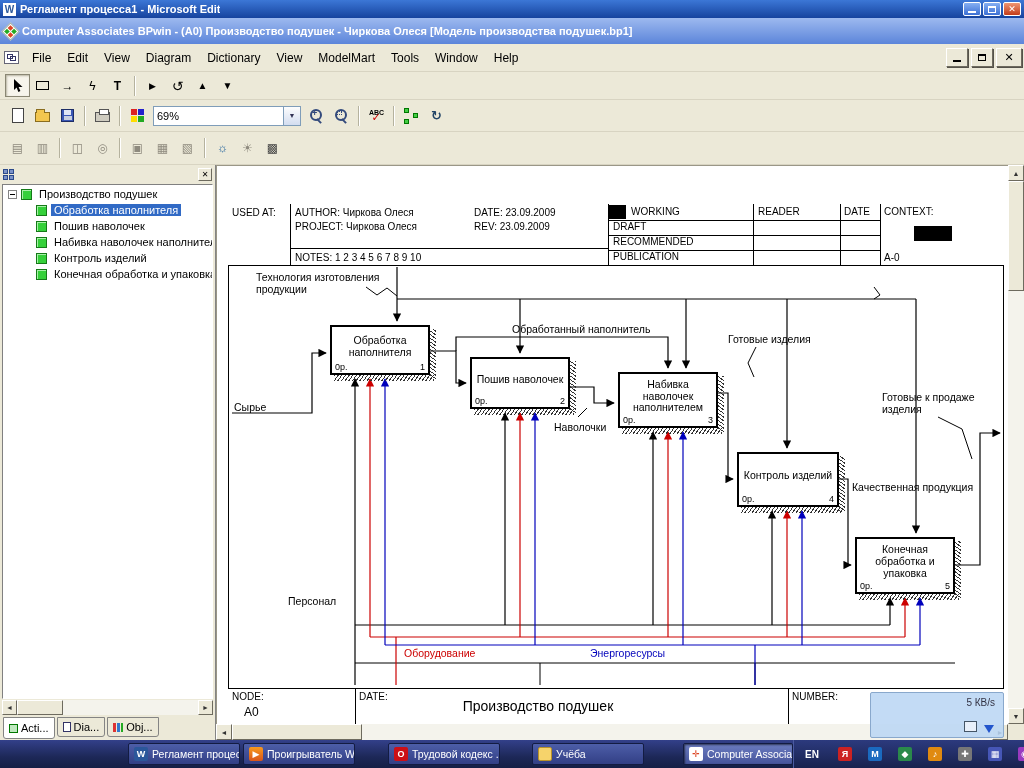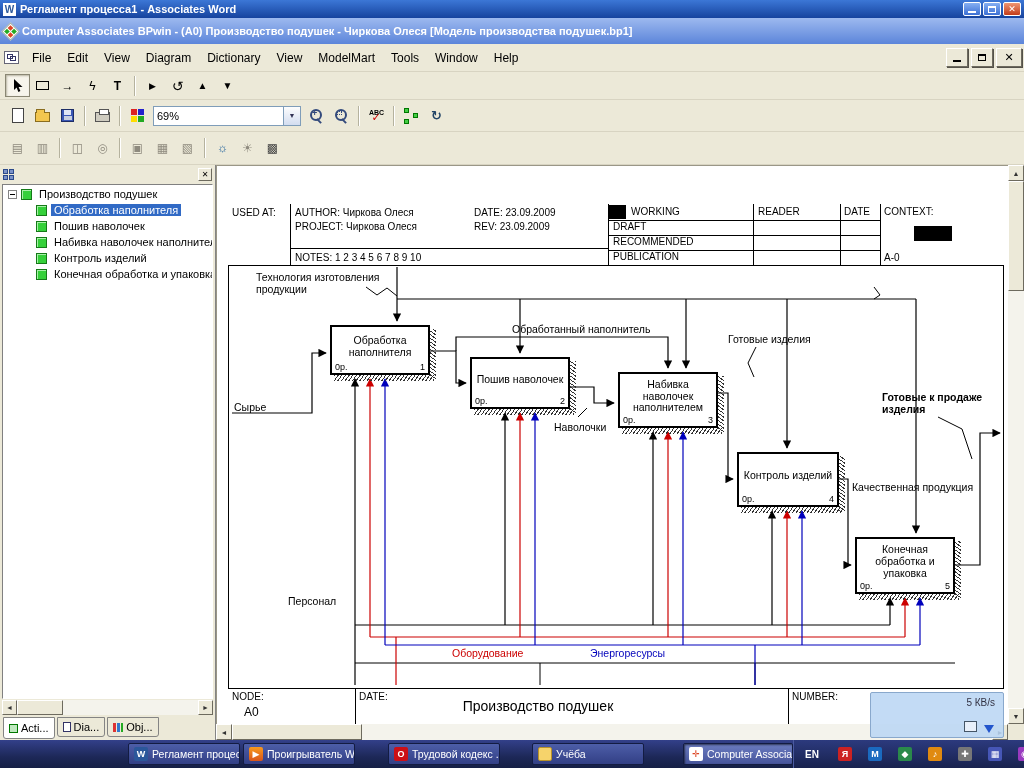--- a/index.html
+++ b/index.html
@@ -120,21 +120,21 @@
 .kt{position:absolute;white-space:nowrap;}
 .kblack{position:absolute;background:#000;}
 .kit-foot{position:absolute;left:12px;top:523px;width:776px;height:36px;border-top:1px solid #000;font-size:10px;z-index:4;background:#fff;}
 .flows{position:absolute;left:0;top:0;z-index:2;}
 .ibox{position:absolute;background:#fff;border:2px solid #000;display:flex;align-items:center;justify-content:center;text-align:center;font-size:10.5px;line-height:1.12;z-index:3;padding:2px 3px 9px;}
 .ibox .cost{position:absolute;left:3px;bottom:1px;font-size:9px;}
 .ibox .bnum{position:absolute;right:3px;bottom:1px;font-size:9px;}
 .ibox::before{content:"";position:absolute;left:2px;bottom:-8px;width:calc(100% + 4px);height:6px;background:repeating-linear-gradient(125deg,#333 0 1px,transparent 1px 3px);}
 .ibox::after{content:"";position:absolute;right:-8px;top:2px;height:calc(100% + 4px);width:6px;background:repeating-linear-gradient(35deg,#333 0 1px,transparent 1px 3px);}
 .dlabel{position:absolute;font-size:10.5px;line-height:1.18;z-index:4;white-space:pre-line;}
-.dlabel.red{color:#cc0000;margin-left:48px;}
+.dlabel.red{color:#cc0000;}
 .dlabel.blue{color:#0000bb;}
 .net-popup{position:absolute;right:20px;bottom:2px;width:134px;height:46px;background:rgba(187,214,244,0.88);border:1px solid #89a8cc;border-radius:2px;z-index:6;}
 .net-popup .speed{position:absolute;right:8px;top:4px;font-size:10px;color:#334;}
 .np-ico{position:absolute;right:26px;bottom:5px;width:13px;height:11px;border:1px solid #456;background:#e8f0fa;}
 .np-arrow{position:absolute;right:9px;bottom:4px;width:0;height:0;border-left:5px solid transparent;border-right:5px solid transparent;border-top:8px solid #2255cc;}
 
 
 .taskbar{position:absolute;left:0;bottom:0;width:1024px;height:28px;background:linear-gradient(#33408a,#1d2858 60%,#151f45);display:flex;align-items:center;z-index:10;}
 .task{height:22px;border-radius:2px;background:linear-gradient(#4d5ea8,#323f85);border:1px solid #131c42;color:#fff;display:flex;align-items:center;gap:4px;padding:0 5px;font-size:10.5px;white-space:nowrap;overflow:hidden;flex:none;width:112px;}
 .task.active{background:linear-gradient(#6b7cc0,#46549b);box-shadow:inset 1px 1px 2px rgba(0,0,0,.55);}
@@ -149,21 +149,21 @@
 .tray-ico{width:14px;height:14px;border-radius:2px;display:flex;align-items:center;justify-content:center;font-size:9px;font-weight:bold;color:#fff;flex:none;}
 .t1{background:#c22;} .t2{background:#1a6abf;} .t3{background:#2a8a4a;} .t4{background:#e08a10;}
 .t5{background:#777;} .t6{background:#4656b6;} .t7{background:#9a3ac0;}
 .clock{color:#fff;font-size:11px;margin-left:4px;}
 </style>
 </head>
 <body>
 
 <div class="word-bar">
   <span class="word-ico">W</span>
-  <span class="bar-title">Регламент процесса1 - Associates Word</span>
+  <span class="bar-title">Регламент процесса1 - Microsoft Edit</span>
   <span class="win-btns">
     <span class="xp-btn">
         <i class="glyph-min"></i>
       </span>
     <span class="xp-btn">
         <i class="glyph-rest"></i>
       </span>
     <span class="xp-btn close">✕</span>
   </span>
 </div>
@@ -476,21 +476,21 @@
         <span class="cost">0р.</span>
         <span class="bnum">5</span>
       </div>
 
       <div class="dlabel" style="left:40px;top:106px;width:150px;">Технология изготовления
 продукции</div>
       <div class="dlabel" style="left:18px;top:236px;">Сырье</div>
       <div class="dlabel" style="left:296px;top:158px;">Обработанный наполнитель</div>
       <div class="dlabel" style="left:338px;top:256px;">Наволочки</div>
       <div class="dlabel" style="left:512px;top:168px;">Готовые изделия</div>
-      <div class="dlabel" style="left:666px;top:226px;width:112px;font-weight:bold;">Готовые к продаже
+      <div class="dlabel" style="left:666px;top:226px;width:112px;">Готовые к продаже
 изделия</div>
       <div class="dlabel" style="left:636px;top:316px;white-space:nowrap;">Качественная продукция</div>
       <div class="dlabel" style="left:72px;top:430px;">Персонал</div>
       <div class="dlabel red" style="left:188px;top:482px;">Оборудование</div>
       <div class="dlabel blue" style="left:374px;top:482px;">Энергоресурсы</div>
 
       <div class="kit-foot">
         <span class="vline" style="left:127px;"></span>
         <span class="vline" style="left:560px;"></span>
         <span class="kt" style="left:4px;top:2px;">NODE:</span>

